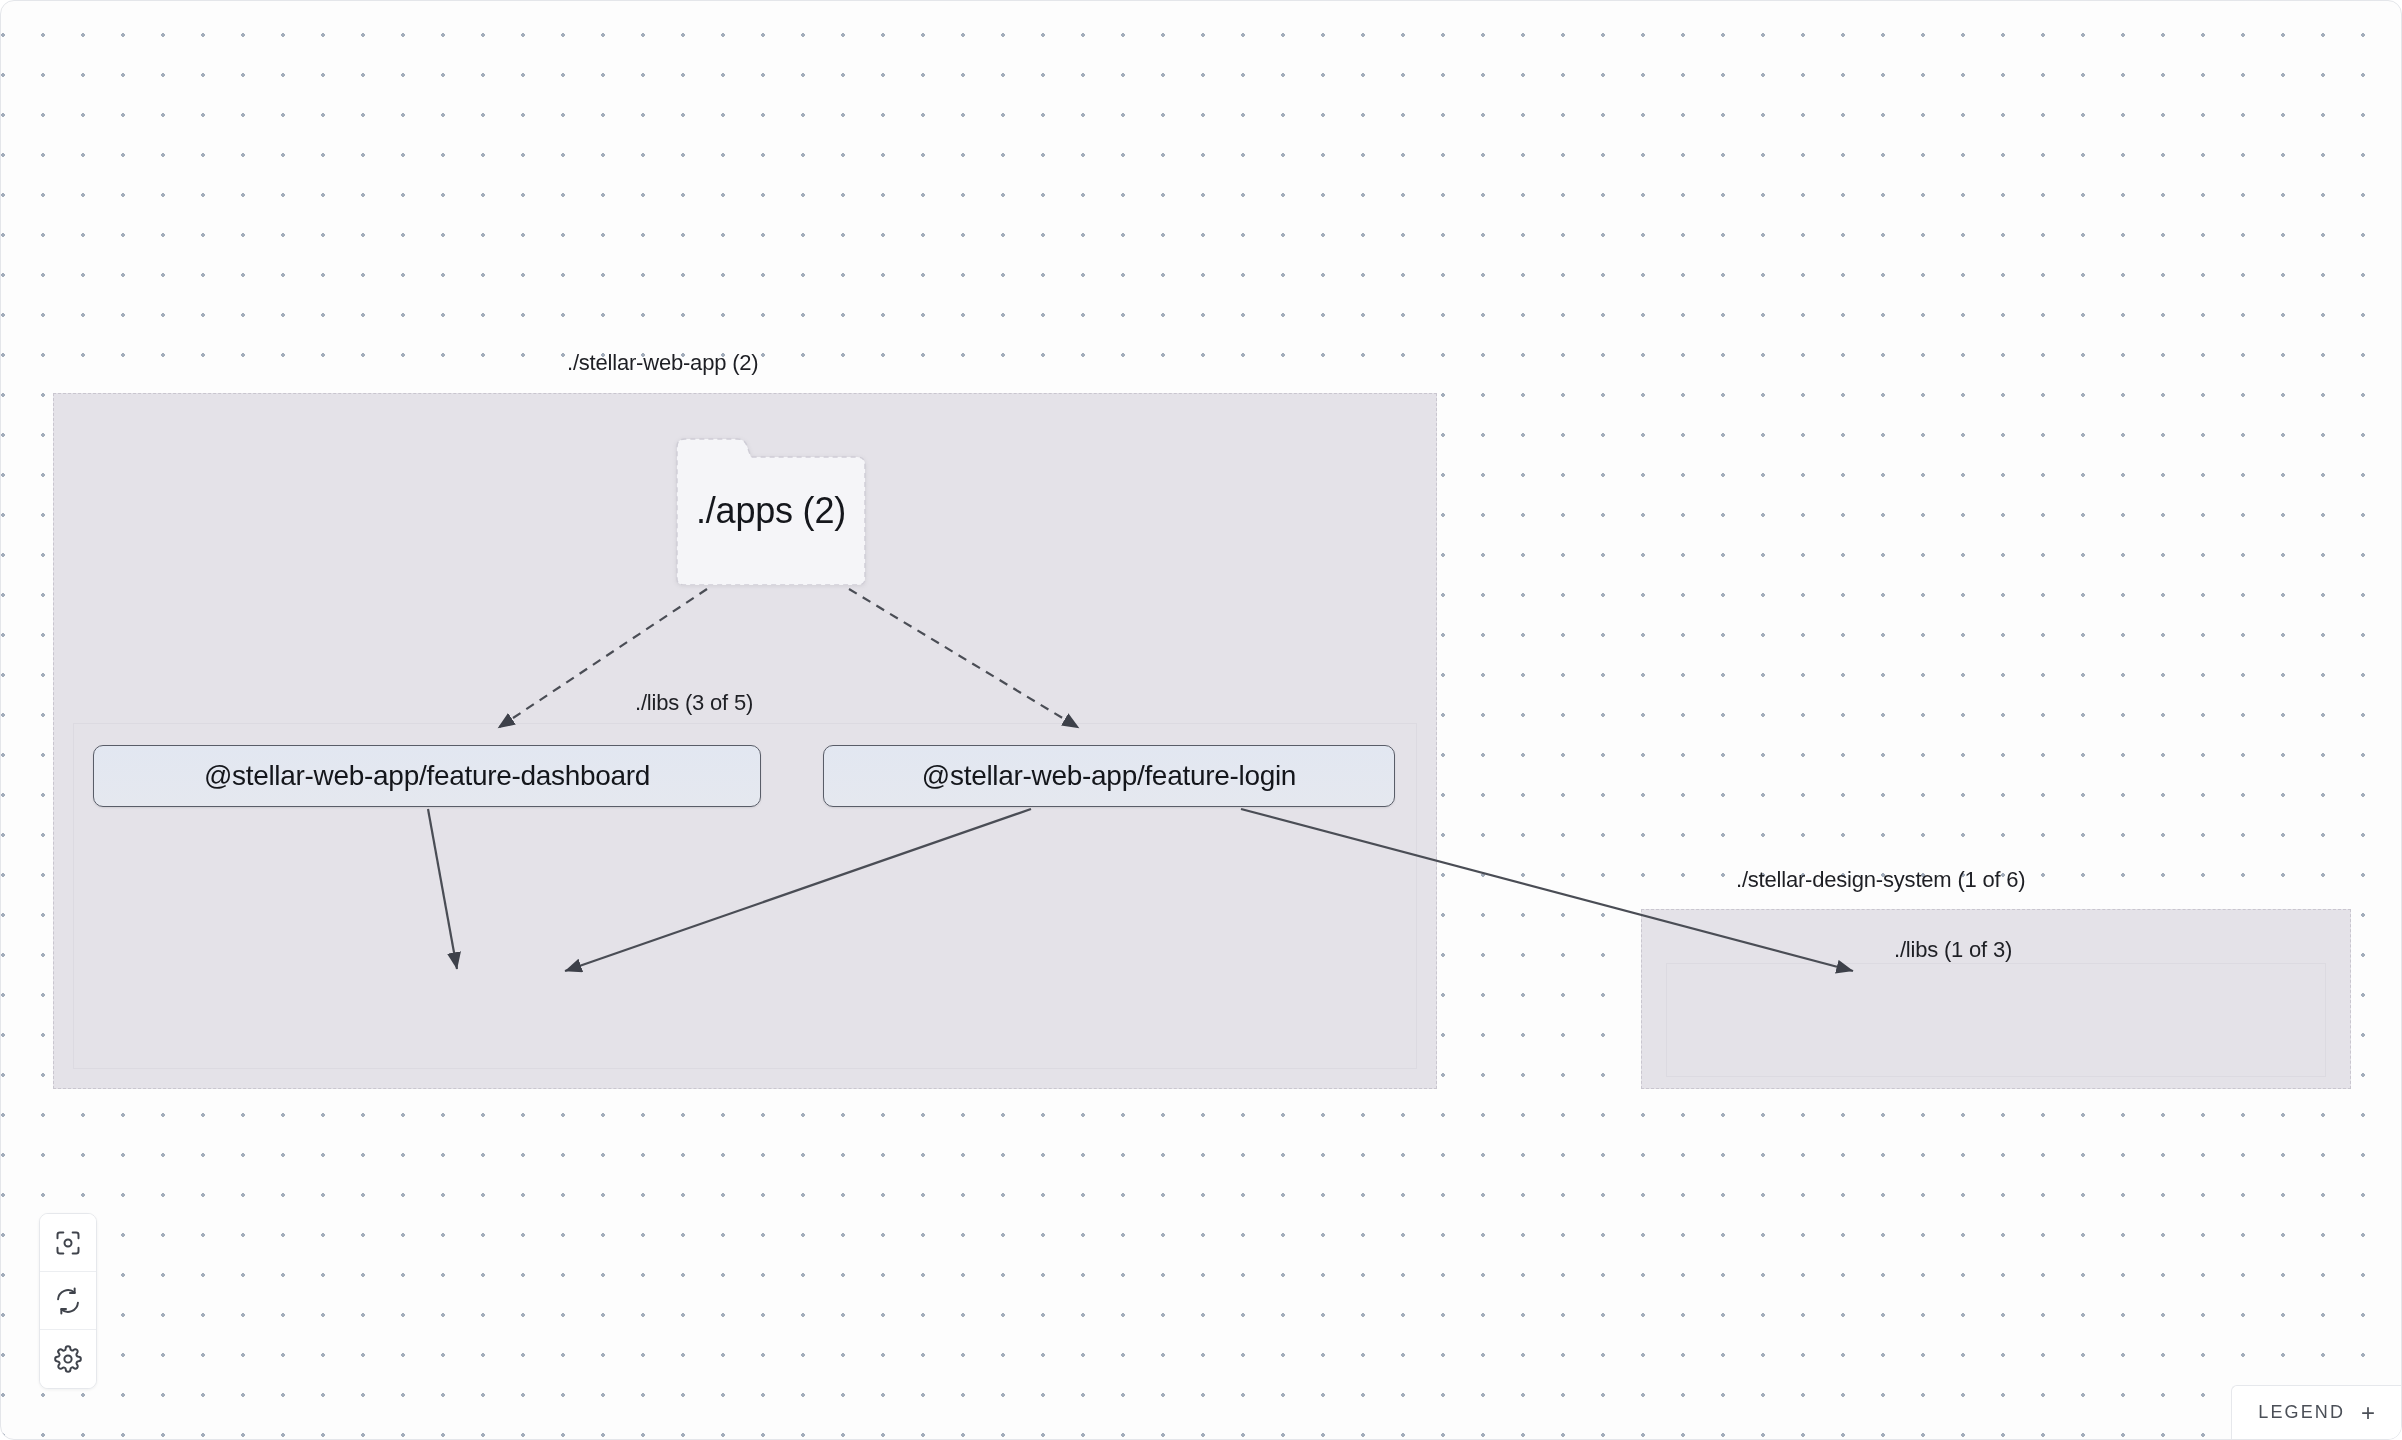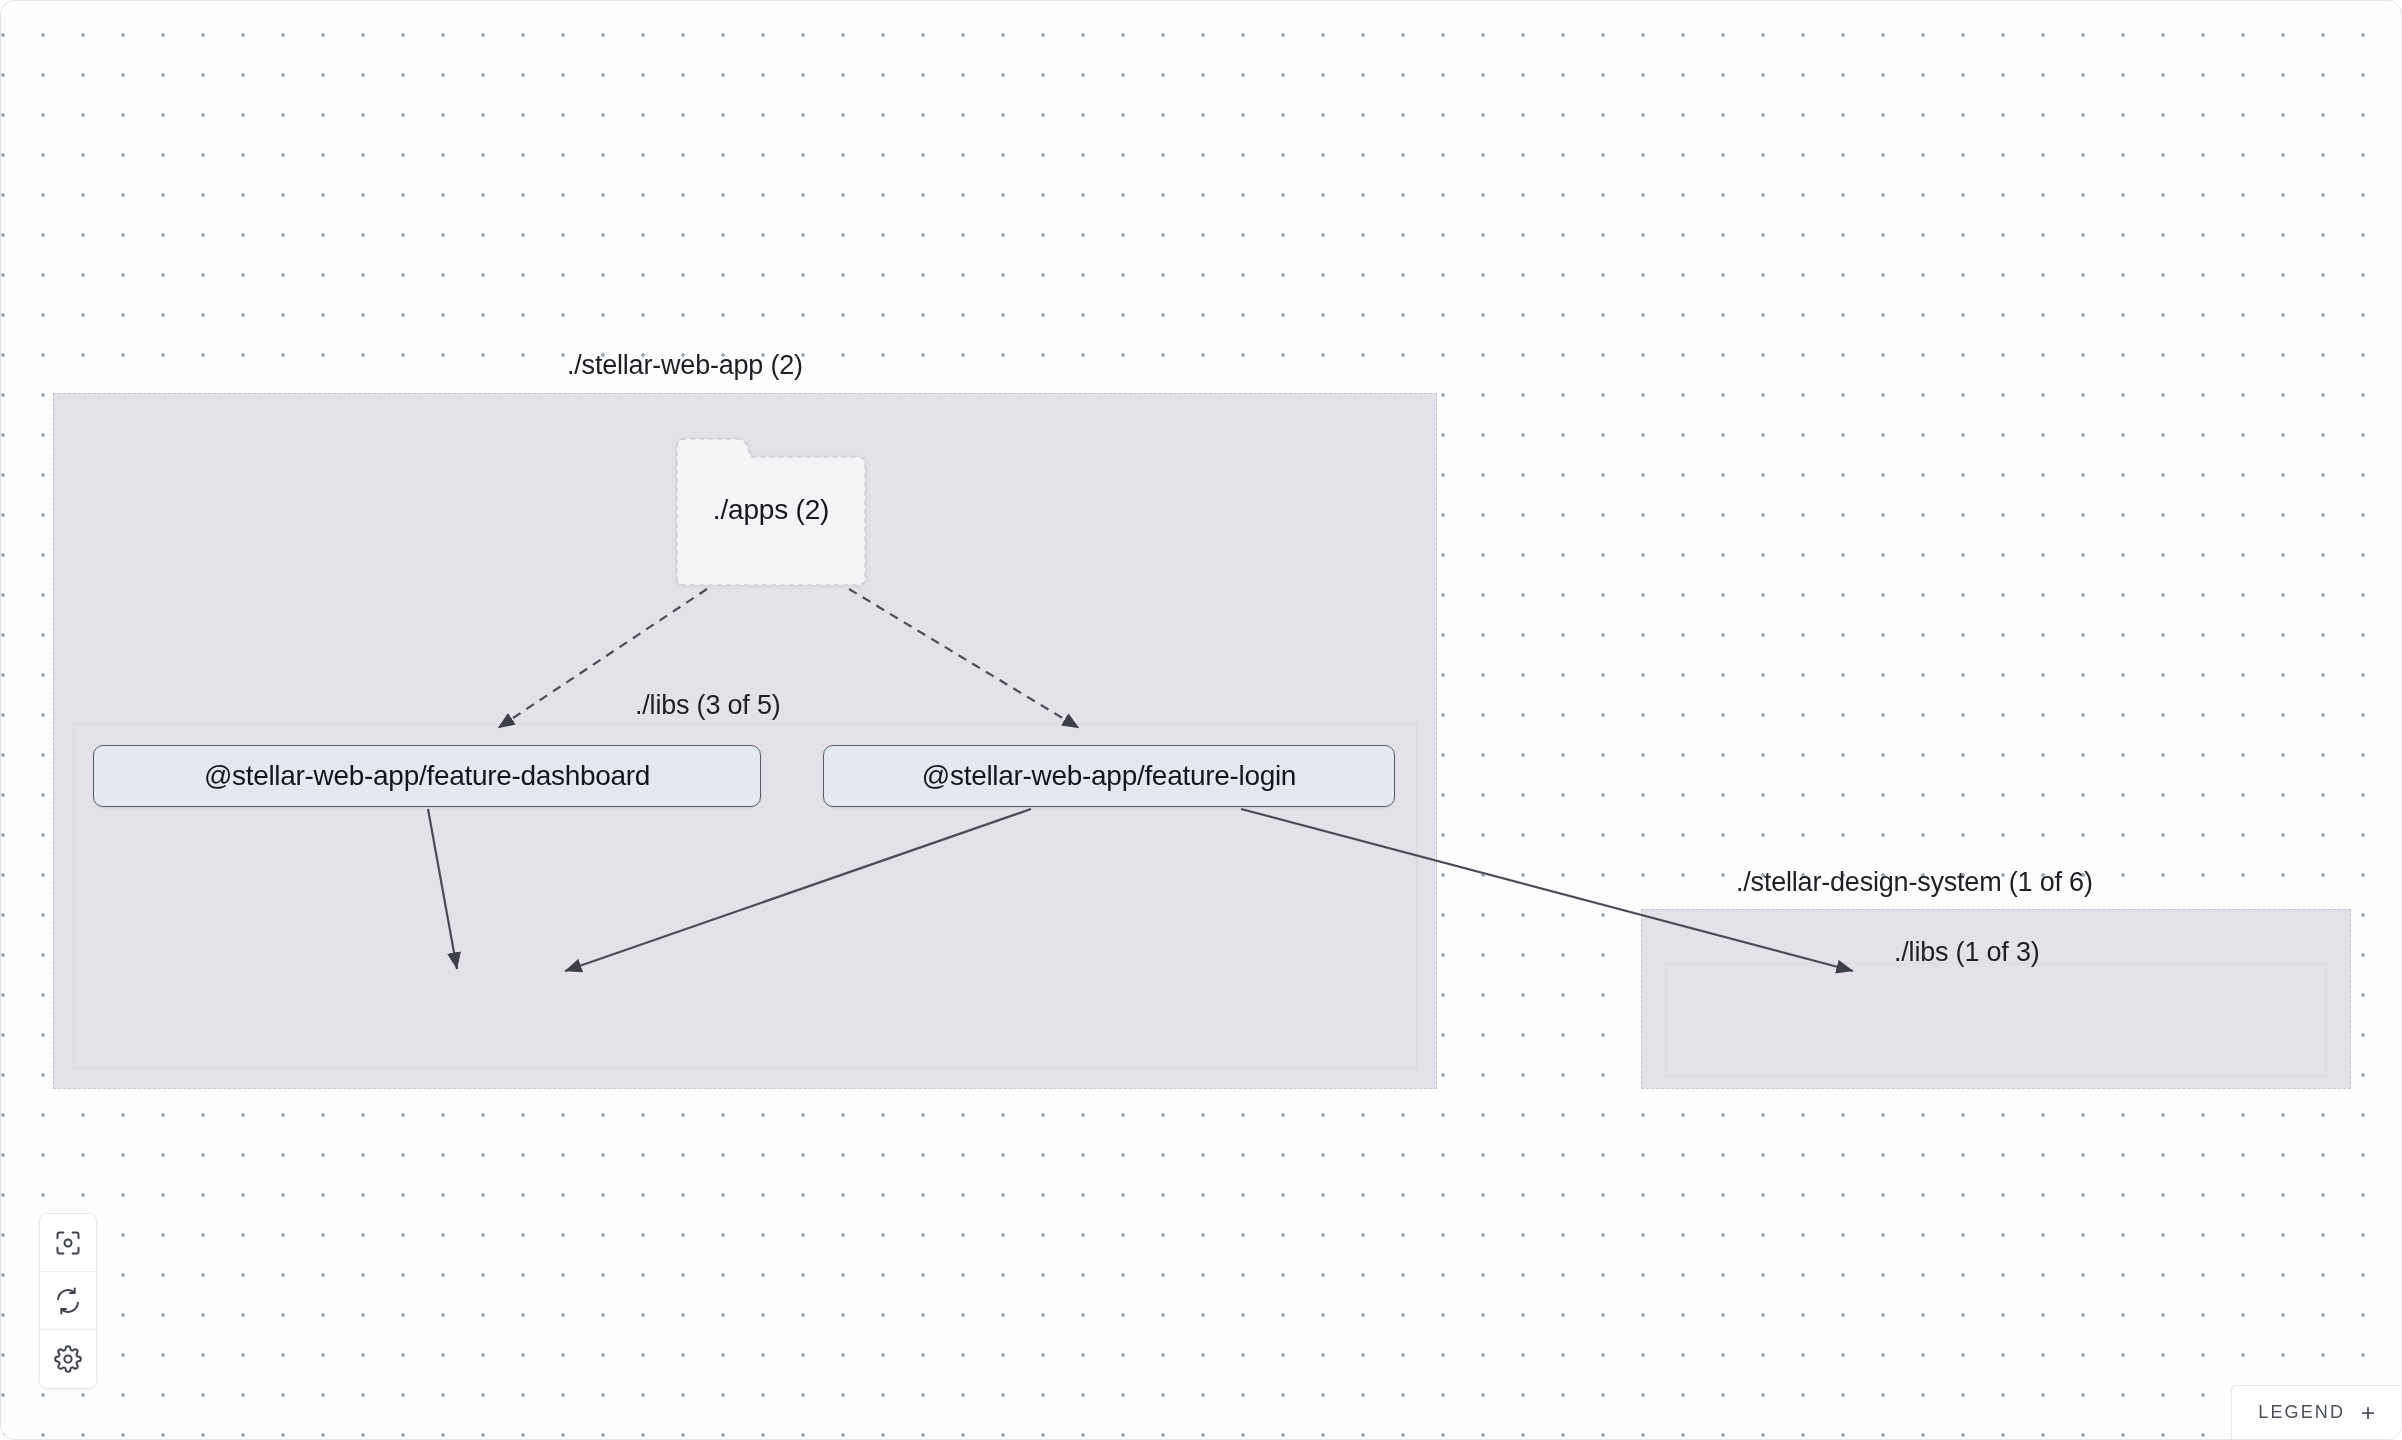--- a/index.html
+++ b/index.html
@@ -40,21 +40,21 @@
     background: #e4e2e8;
     border: 1px dashed #c9c6cf;
     z-index: 1;
   }
   .group.inner {
     background: rgba(255,255,255,0.0);
     border: 1px solid #dcdae1;
   }
   .group-title {
     position: absolute;
-    font-size: 27px;
+    font-size: 22px;
     color: #1e1f24;
     white-space: nowrap;
     letter-spacing: -0.2px;
     z-index: 3;
   }
 
   
   .folder-node {
     position: absolute;
     z-index: 4;
@@ -64,21 +64,21 @@
     position: absolute;
     left: 0; top: 0;
     width: 100%; height: 100%;
   }
   .folder-label {
     position: absolute;
     left: 0; right: 0;
     top: 50%;
     transform: translateY(-46%);
     text-align: center;
-    font-size: 28px;
+    font-size: 36px;
     color: #15171c;
     white-space: nowrap;
     letter-spacing: -0.2px;
   }
 
   
   .node {
     position: absolute;
     display: flex;
     align-items: center;

